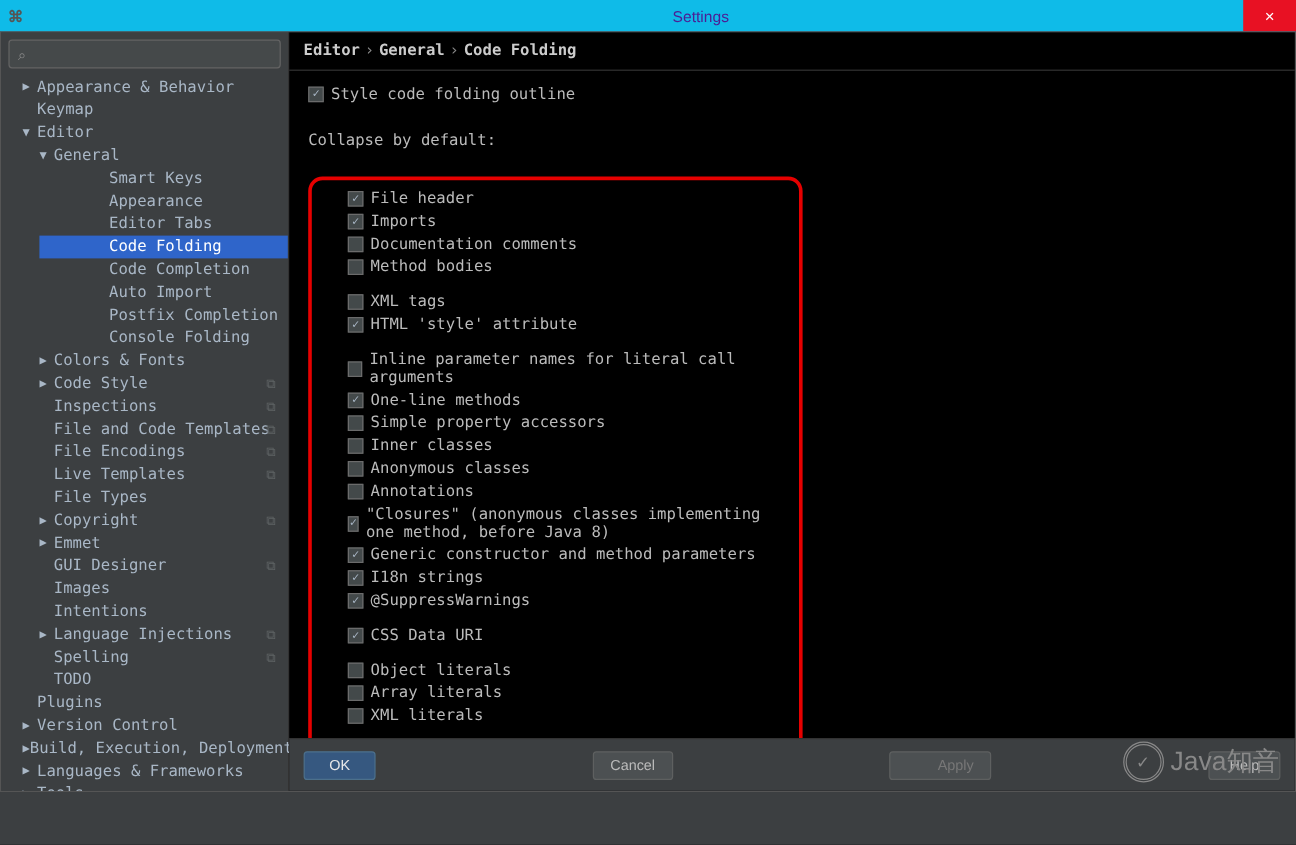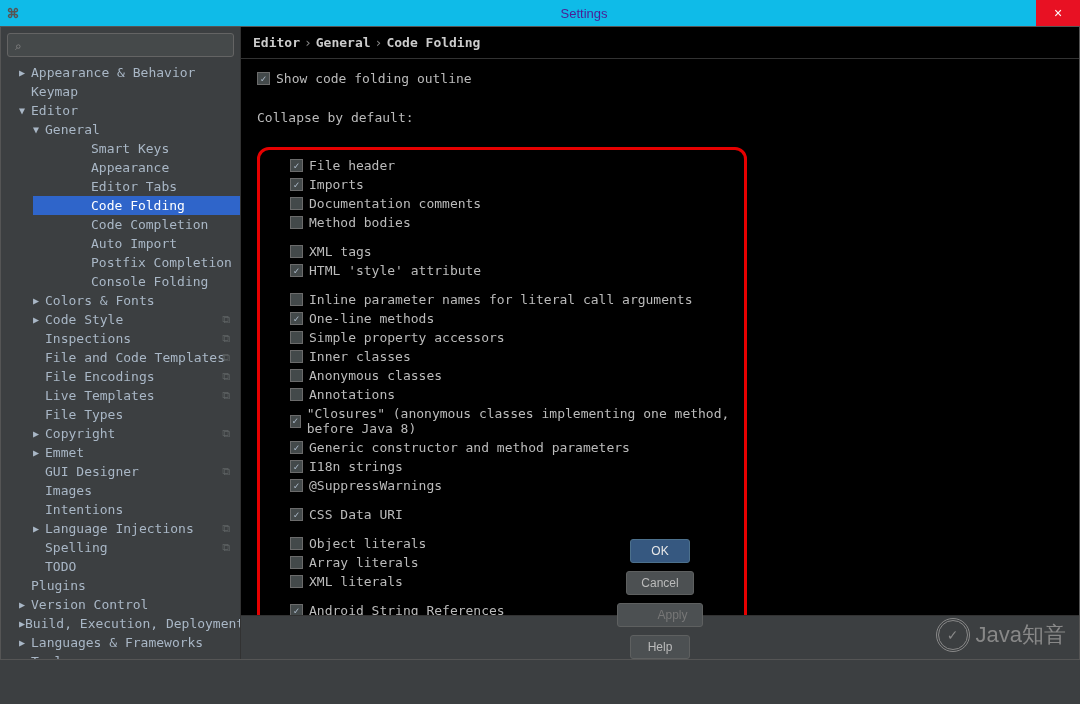--- a/index.html
+++ b/index.html
@@ -144,33 +144,32 @@
   color: #a9b7c6;
   line-height: 1;
 }
 .chk.checked::after { content: "✓"; }
 .section-label { margin: 22px 0; color: #bbb; }
 .red-box {
   border: 3px solid #e60000;
   border-radius: 12px;
   padding: 6px 10px;
   margin-top: 4px;
-  width: 490px;
+  width: 412px;
 }
 .spacer { height: 10px; }
 .buttons {
   height: 44px;
   border-top: 1px solid #323232;
   display: flex;
-  justify-content: flex-end;
+  justify-content: space-between;
   align-items: center;
   padding: 0 12px;
   gap: 8px;
   background: #3c3f41;
-  flex-direction: column;
 }
 .btn {
   min-width: 60px;
   padding: 4px 14px;
   background: #4c5052;
   border: 1px solid #5e6060;
   border-radius: 3px;
   color: #bbb;
   font-size: 12px;
   text-align: center;
@@ -356,21 +355,21 @@
       </div>
   </div>
 
   <div class="content">
     <div class="breadcrumb">
       <span>Editor</span><span class="sep">›</span><span>General</span><span class="sep">›</span><span>Code Folding</span>
     </div>
     <div class="panel">
       <div class="chk-row">
         <span class="chk checked"></span>
-        <span>Show code folding outline</span>
+        <span>Style code folding outline</span>
       </div>
       <div class="section-label">Collapse by default:</div>
       <div class="red-box" id="groups">
           <div class="chk-row indent">
             <span class="chk checked"></span>
             <span>File header</span>
           </div>
           <div class="chk-row indent">
             <span class="chk checked"></span>
             <span>Imports</span>

